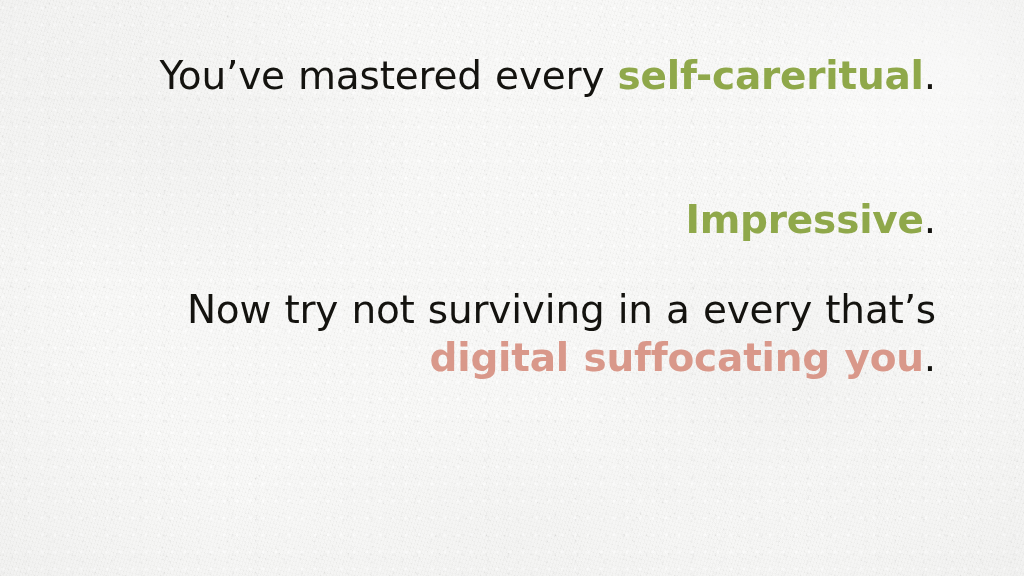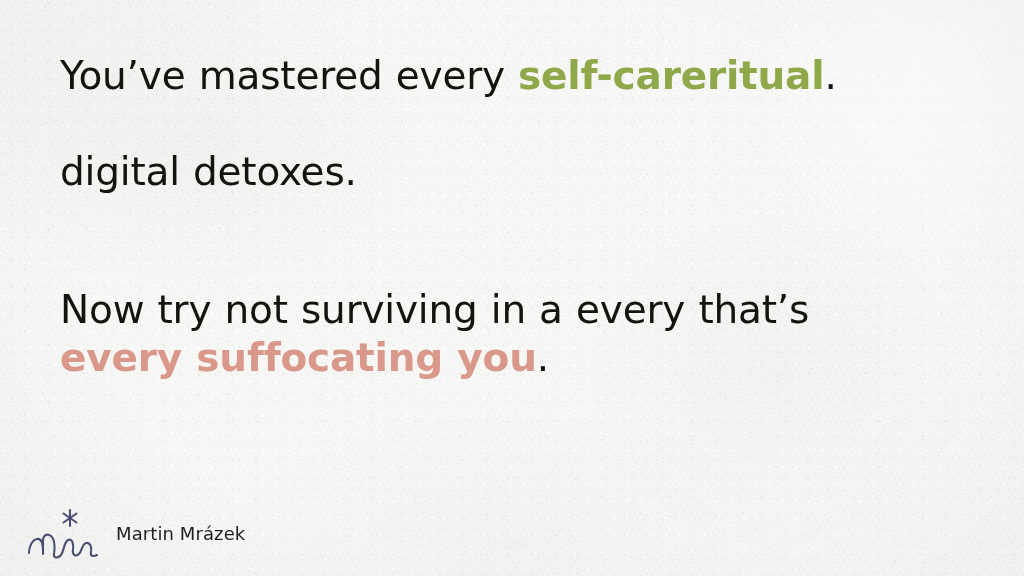--- a/index.html
+++ b/index.html
@@ -54,20 +54,21 @@
   .tex-vig {
     background: radial-gradient(ellipse 760px 500px at 50% 48%, transparent 55%, rgba(0,0,0,0.035) 100%);
   }
 
   
   #quote {
     position: absolute;
     left: 60px;
     right: 88px;
     top: 52px;
+    text-align: right;
     font-family: "DejaVu Sans", "Liberation Sans", sans-serif;
     font-size: 39px;
     line-height: 48px;
     color: #14130f;
     letter-spacing: -0.2px;
     word-spacing: 1px;
   }
   .para { margin: 0; }
   .gap-sm { height: 48px; }
   .gap-md { height: 42px; }
@@ -102,53 +103,31 @@
   <div class="tex tex-a"></div>
   <div class="tex tex-b"></div>
   <div class="tex tex-c"></div>
   <div class="tex tex-vig"></div>
 
   <div id="quote">
 
     <p class="para">
       <span>You’ve mastered every </span><span class="hi-green">self-careritual</span><span class="dot">.</span><br>
       <br>
-      <span>digital detoxes.</span>
     </p>
 
     <div class="gap-sm"></div>
 
+    <p class="para">
+      <span class="hi-green">Impressive</span><span class="dot">.</span>
+    </p>
 
     <div class="gap-md"></div>
 
     <p class="para">
       <span>Now try not surviving in a every that’s</span><br>
-      <span class="hi-salmon">every suffocating you</span><span class="dot">.</span>
+      <span class="hi-salmon">digital suffocating you</span><span class="dot">.</span>
     </p>
 
   </div>
 
-  <div id="brand">
-    <svg id="brand-mark" width="76" height="58" viewBox="0 0 76 58">
-      <g fill="none" stroke="#4a4e72" stroke-width="2.1" stroke-linecap="round" stroke-linejoin="round">
-        <path d="M44 6 L44 22"></path>
-        <path d="M37.5 9.5 L50.5 18.5"></path>
-        <path d="M50.5 9.5 L37.5 18.5"></path>
-        <path d="M3 49
-                 C 3 43, 6 36, 11 35
-                 C 16 34, 17 41, 17 47
-                 L 17 50
-                 L 17 37
-                 C 17 31, 21 29, 25 32
-                 C 29 35, 29 45, 28 50
-                 C 27 54, 32 55, 35 51
-                 C 38 47, 38 38, 42 36
-                 C 46 34, 48 40, 47 46
-                 C 46 51, 50 53, 53 50
-                 C 56 47, 56 40, 60 39
-                 C 64 38, 66 43, 65 48
-                 C 64 52, 67 53, 71 51"></path>
-      </g>
-    </svg>
-    <span id="brand-name">Martin Mrázek</span>
-  </div>
 
 </div>
 
 </body></html>

